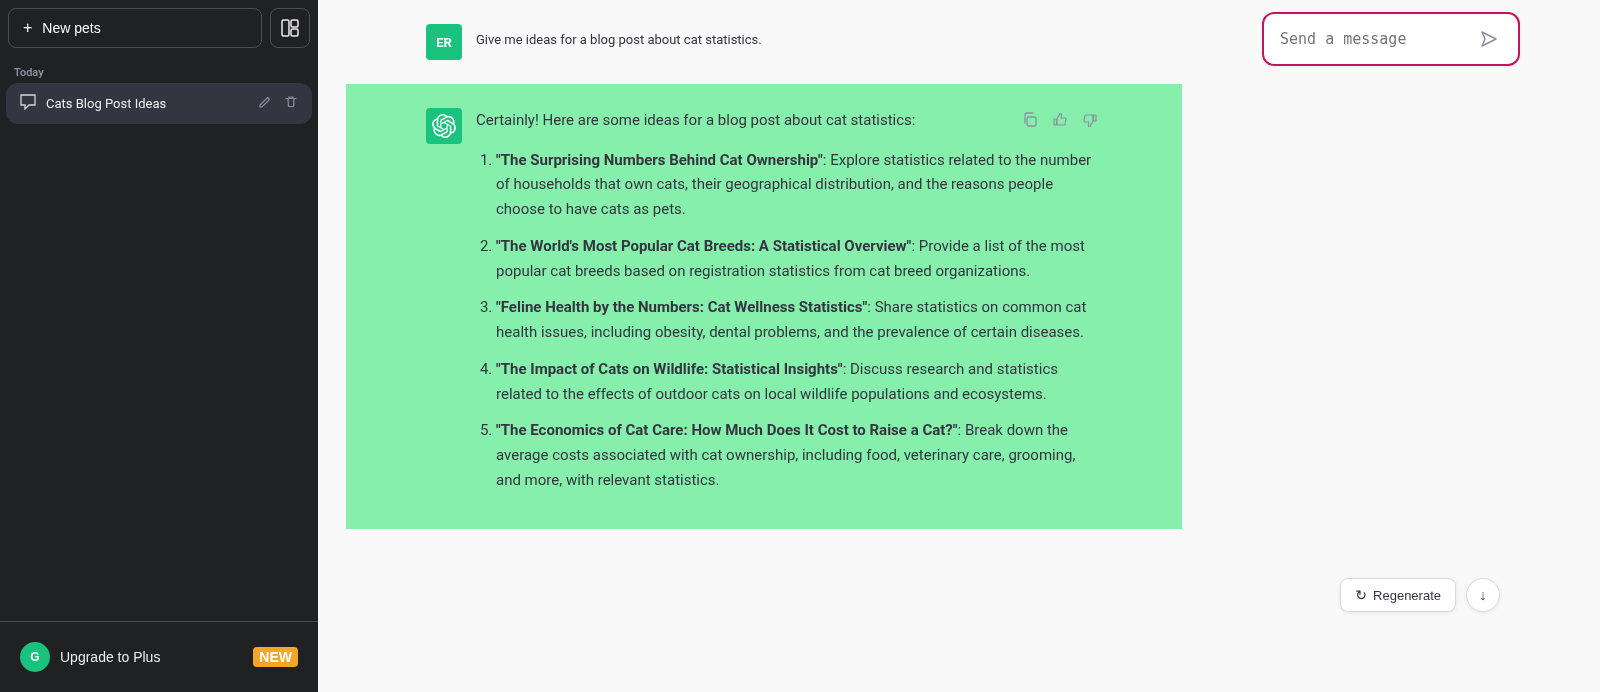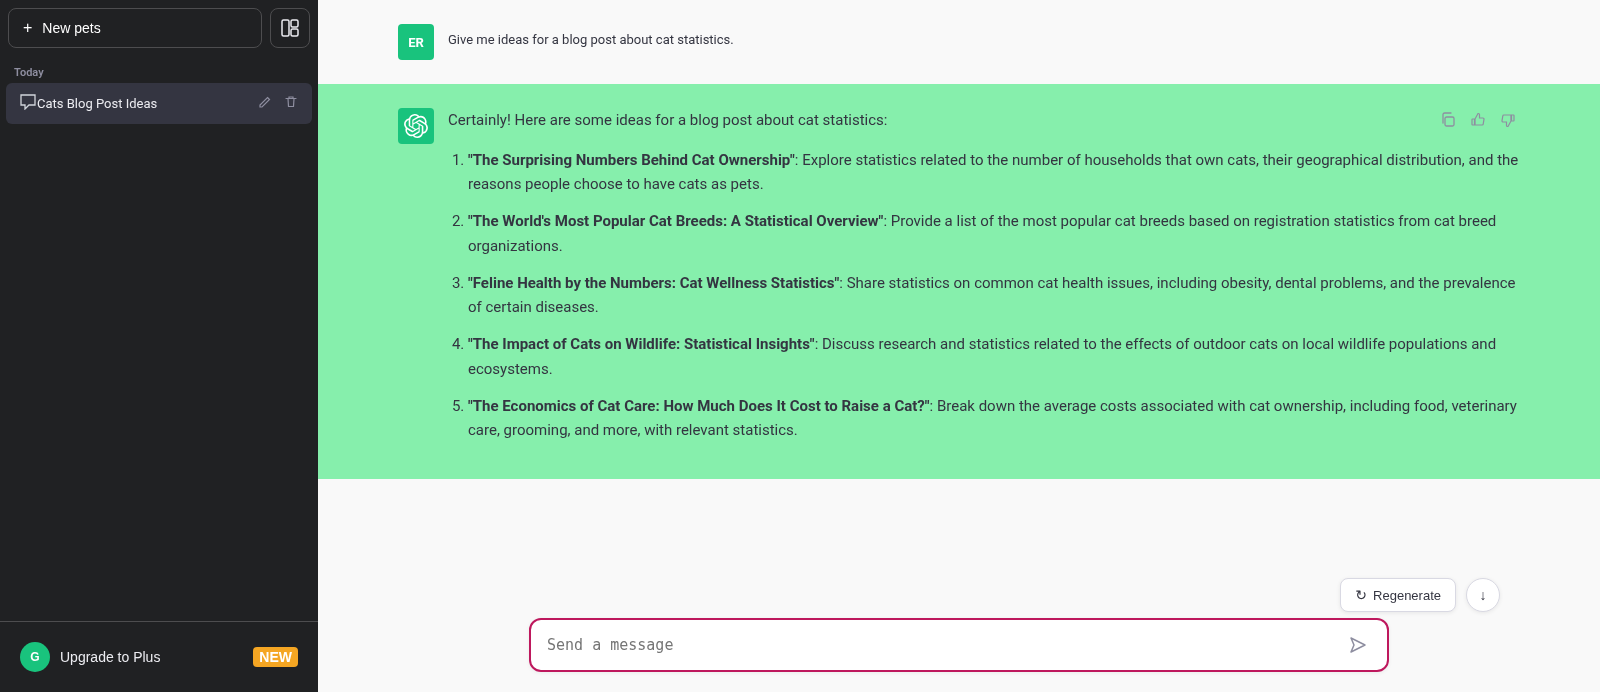--- a/index.html
+++ b/index.html
@@ -56,24 +56,24 @@
       font-weight: 600;
       color: #8e8ea0;
       padding: 10px 14px 4px 14px;
       text-transform: none;
     }
 
     .chat-item {
       display: flex;
       align-items: center;
       padding: 10px 10px 10px 14px;
-      border-radius: 6px;
+      border-radius: 12px;
       margin: 0 6px;
       cursor: pointer;
-      gap: 1px;
+      gap: 10px;
       background: #343541;
     }
 
     .chat-item-icon {
       color: #d1d5db;
       font-size: 16px;
       flex-shrink: 0;
     }
 
     .chat-item-label {
@@ -136,24 +136,25 @@
       font-weight: 700;
       padding: 2px 6px;
       border-radius: 4px;
       margin-left: auto;
     }
 
     
     #main {
       flex: 1;
       display: flex;
-      flex-direction: column;
+      flex-direction: row;
       background: #f9f9f9;
       position: relative;
       overflow: hidden;
+      margin-left: 28px;
     }
 
     #chat-area {
       flex: 1;
       overflow-y: auto;
       display: flex;
       flex-direction: column;
     }
 
     

